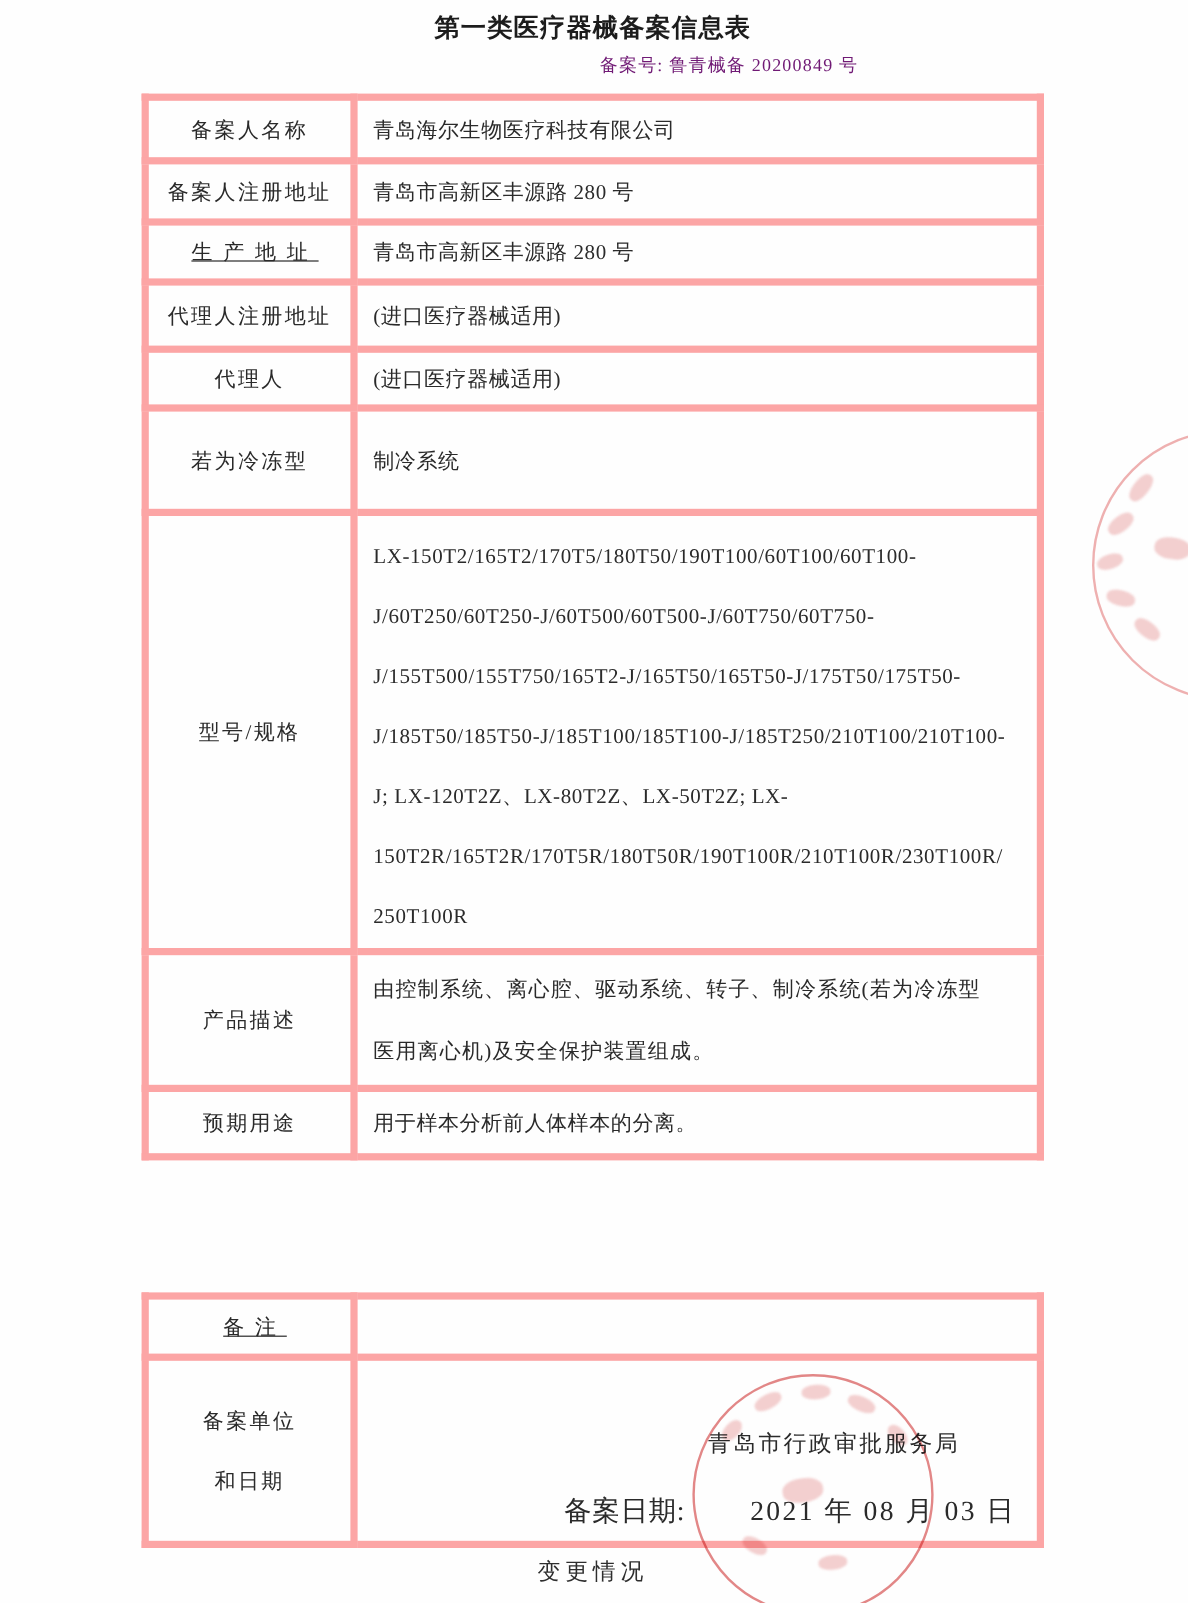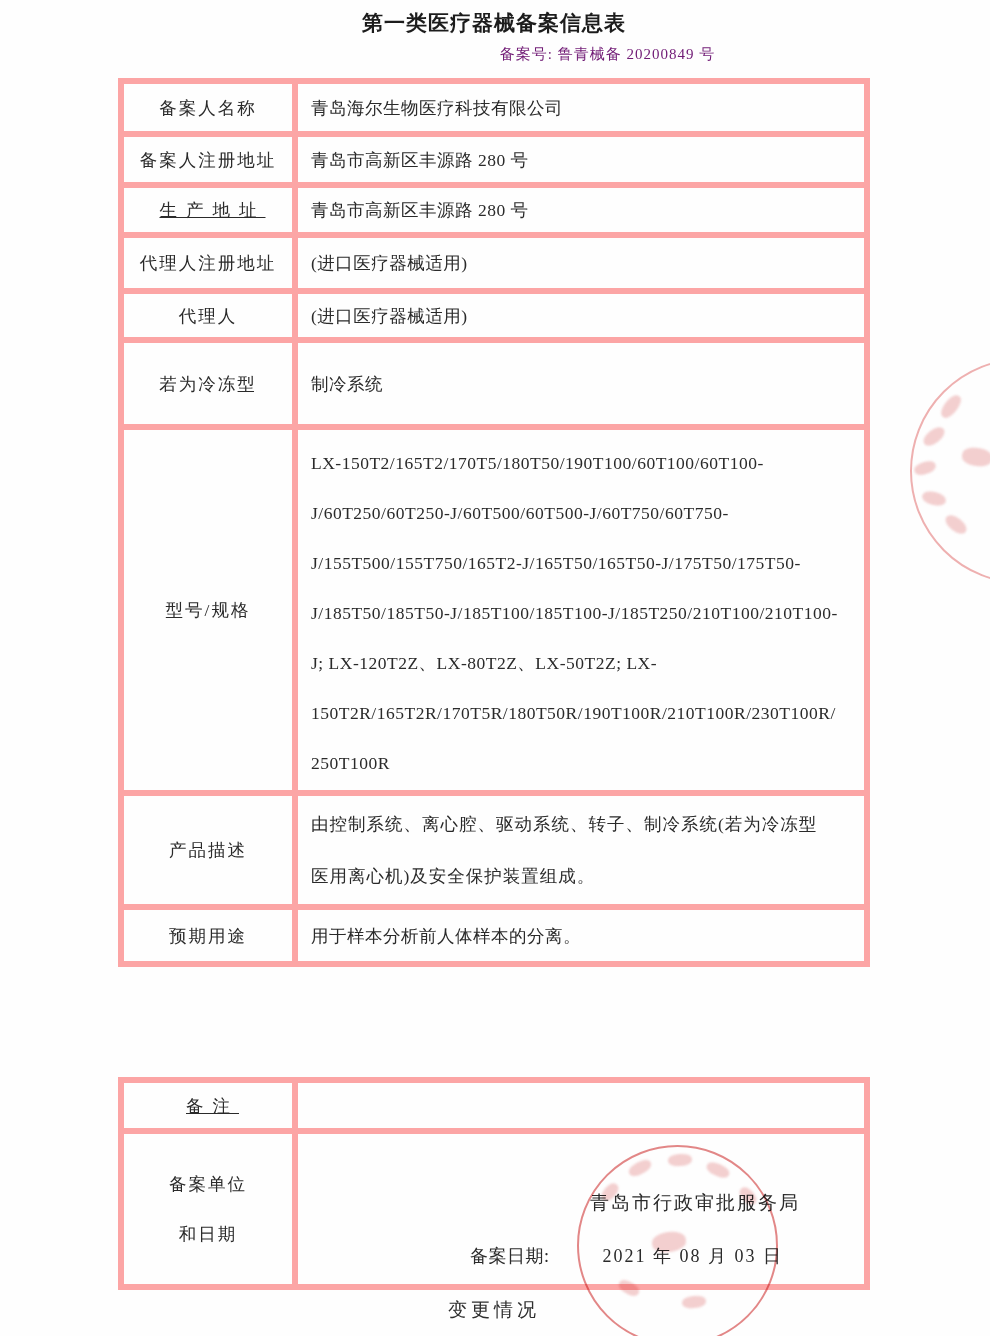--- a/index.html
+++ b/index.html
@@ -38,21 +38,21 @@
   td.val.top{ vertical-align:top; padding-top:8px; }
   td.val .ln{ height:50px; line-height:50px; white-space:nowrap; }
   td.val.desc{ vertical-align:top; padding-top:2px; }
   td.val.desc .ln{ height:52px; line-height:52px; letter-spacing:1px; }
   .filing-cell{ position:relative; padding:0; }
   .org-line{
     position:absolute; left:292px; top:56px; font-size:19px; letter-spacing:2px;
     white-space:nowrap;
   }
   .date-line{
-    position:absolute; left:172px; top:110px; font-size:18px; white-space:nowrap;
+    position:absolute; left:172px; top:110px; font-size:23px; white-space:nowrap;
   }
   .date-line .dval{ margin-left:48px; letter-spacing:2px; }
   .footer-caption{
     position:absolute; top:1297px; left:118px; width:752px; text-align:center;
     font-size:19px; letter-spacing:4px; color:#2e2e2e;
   }
   
   .stamp{
     position:absolute; border-radius:50%; pointer-events:none;
     mix-blend-mode:multiply;

